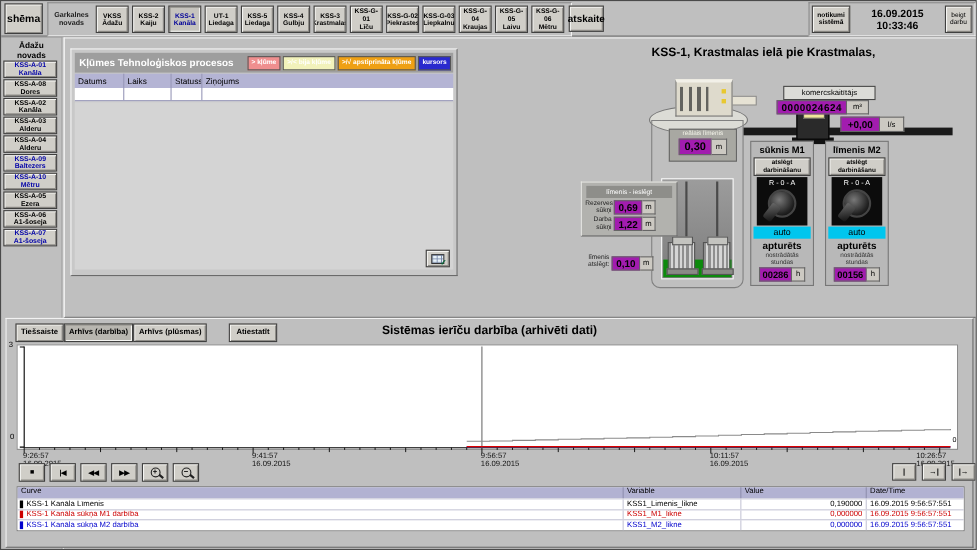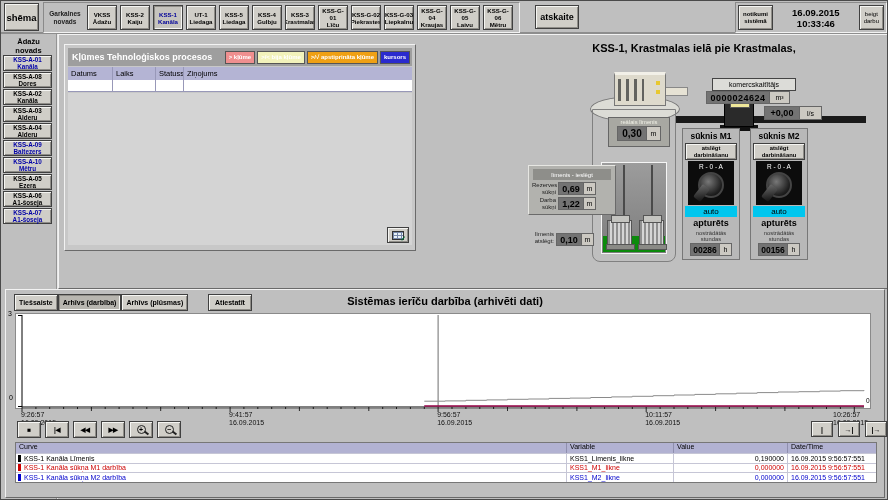--- a/index.html
+++ b/index.html
@@ -3,32 +3,32 @@
 <meta charset="utf-8">
 <style>
 * { margin:0; padding:0; box-sizing:border-box; font-family:"Liberation Sans",sans-serif; }
 html,body { background:#9a9a9a; }
 .page { position:relative; width:888px; height:500px; background:#bfbfbf; overflow:hidden; border:1px solid #4a4a4a; }
 .abs { position:absolute; }
 .pre { white-space:pre-line; }
 .btn { background:#d0cec8; border:1px solid #404040; box-shadow: inset 1px 1px 0 #f5f5f2, inset -1px -1px 0 #8f8d88; display:flex; align-items:center; justify-content:center; text-align:center; cursor:default; }
 .frame { border:1px solid; border-color:#8a8a8a #f2f2f2 #f2f2f2 #8a8a8a; }
 .raised { border:1px solid; border-color:#f2f2f2 #6a6a6a #6a6a6a #f2f2f2; }
-.val { background:#737373; border:1px solid #666; display:flex; align-items:center; justify-content:center; }
+.val { background:#a21caf; border:1px solid #666; display:flex; align-items:center; justify-content:center; }
 .unit { background:#ccc9c2; border:1px solid #666; border-left:none; display:flex; align-items:center; justify-content:center; font-size:7px; }
 
 
 .topbar { left:0; top:0; width:888px; height:33px; border-bottom:2px solid #8d8d8d; }
 #btn-schema { left:3px; top:2px; width:35px; height:28px; font-weight:bold; font-size:9.5px; }
 .tabgroup { left:42px; top:1px; width:477px; height:31px; display:flex; align-items:center; padding:0 2px; gap:3px; }
 .region-label { width:38px; font-weight:bold; font-size:6.5px; line-height:7.5px; color:#222; text-align:center; }
 .tabs { display:flex; gap:3px; }
 .tab { width:30px; height:25px; font-weight:bold; font-size:6.1px; line-height:7px; overflow:hidden; }
 .tab.active { color:#000099; box-shadow: inset 1px 1px 0 #8f8d88, inset -1px -1px 0 #f5f5f2; background:#c6c4be; }
-#btn-atskaite { left:534px; top:4px; width:44px; height:24px; font-weight:bold; font-size:9px; }
+#btn-atskaite { left:516px; top:4px; width:32px; height:24px; font-weight:bold; font-size:9px; }
 .clockgroup { left:734px; top:1px; width:152px; height:31px; display:flex; align-items:center; padding:0 2px; gap:3px; }
 #btn-notikumi { width:36px; height:25px; font-weight:bold; font-size:6px; line-height:7px; }
 #clock { width:82px; text-align:center; font-weight:bold; font-size:9.5px; }
 #btn-beigt { width:26px; height:25px; font-size:6px; line-height:7px; }
 
 
 .sidebar { left:0; top:33px; width:57px; height:467px; border-right:2px groove #e8e8e8; }
 .sb-header { margin:4px 2px 0 2px; font-weight:bold; font-size:7.5px; line-height:8.5px; text-align:center; }
 .sb-items { position:absolute; left:2px; top:21px; right:4px; display:flex; flex-direction:column; gap:1px; }
 .sb-item { height:16px; font-weight:bold; font-size:6.3px; line-height:7px; }
@@ -370,21 +370,21 @@
           <div class="pp-state">apturēts</div>
           <div class="pp-hours-label pre">nostrādātās
 stundas</div>
           <div class="pp-counter">
             <span class="val">00286</span>
             <span class="unit">h</span>
           </div>
         </div>
 
         <div class="pump-panel">
-          <div class="pp-title">sūknis M2</div>
+          <div class="pp-title">līmenis M2</div>
           <div class="pp-btn btn pre">atslēgt
 darbināšanu</div>
           <div class="pp-switch">
             <div class="pp-switch-label">R - 0 - A</div>
             <div class="pp-knob">
               <span class="pp-handle"></span>
             </div>
           </div>
           <div class="pp-mode">auto</div>
           <div class="pp-state">apturēts</div>

